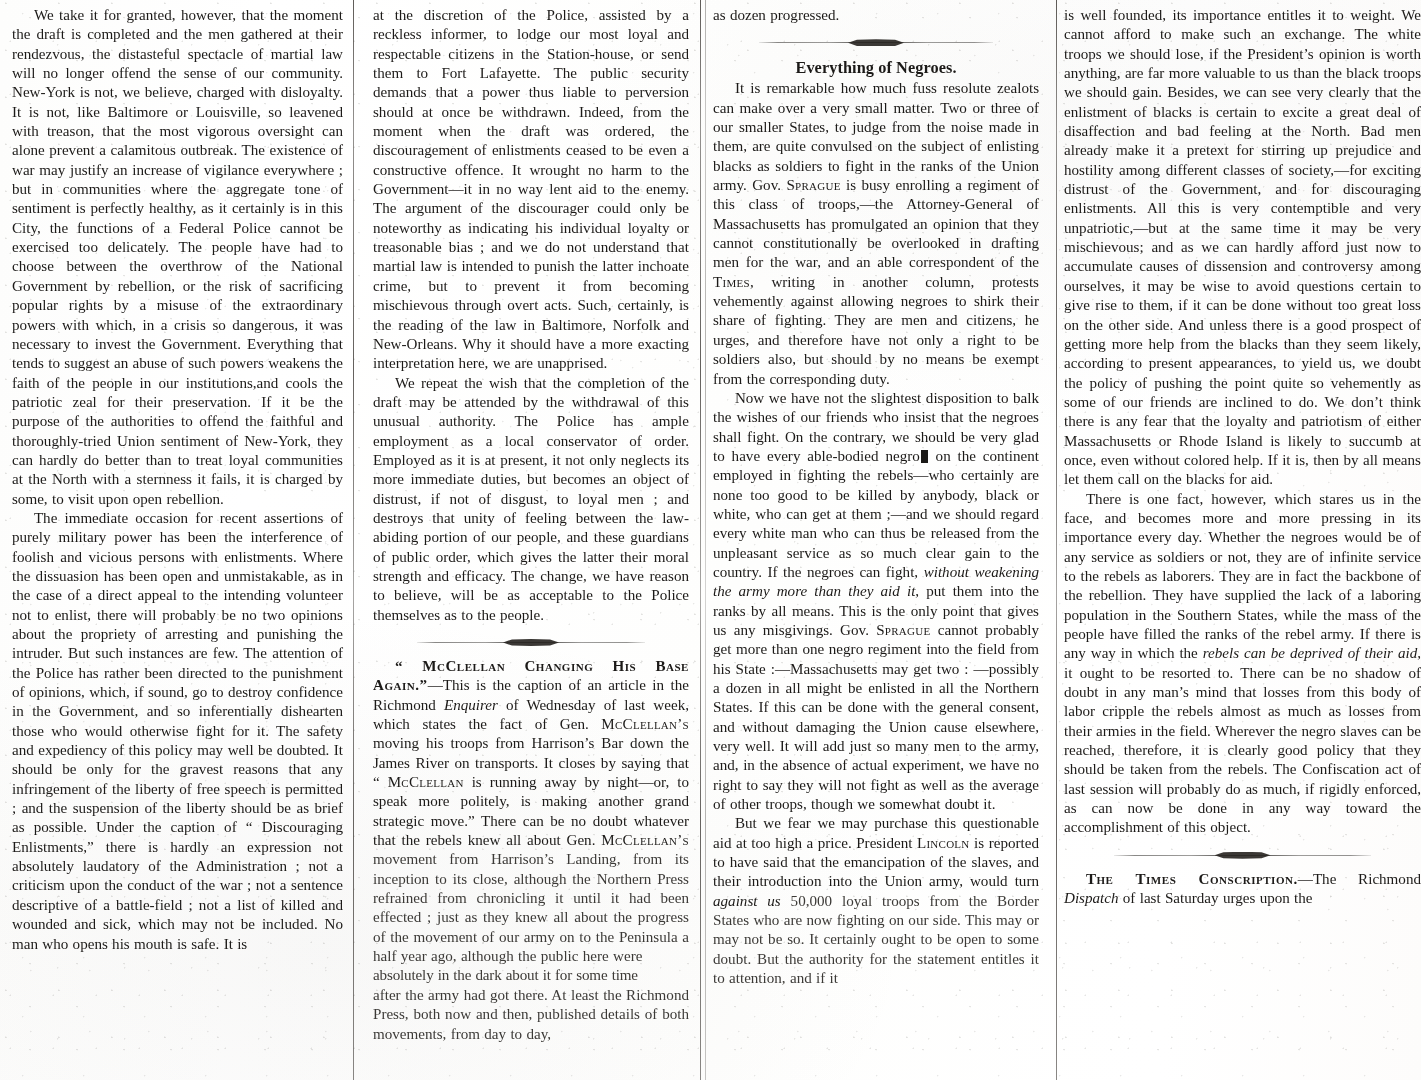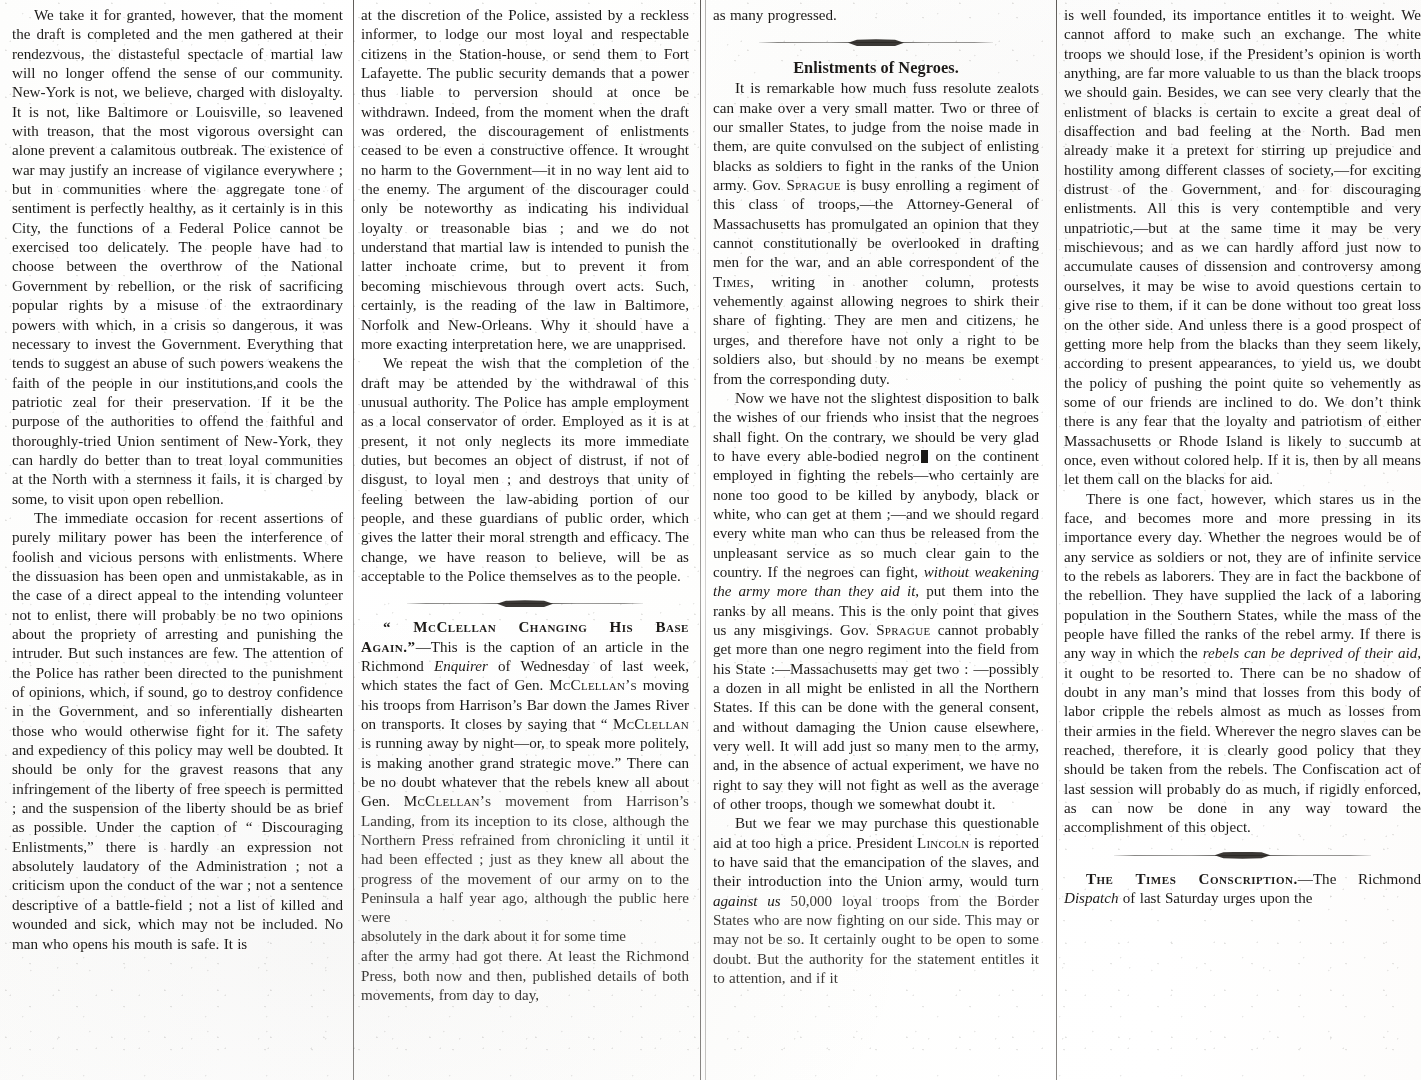--- a/index.html
+++ b/index.html
@@ -36,21 +36,21 @@
     align-items: stretch;
   }
   .col {
     position: relative;
     box-sizing: border-box;
     height: 1080px;
     overflow: hidden;
     padding: 6px 0 0 0;
   }
   .col-1 { width: 353px; padding-left: 12px;  padding-right: 10px; }
-  .col-2 { width: 347px; padding-left: 8px;  padding-right: 11px; }
+  .col-2 { width: 347px; padding-left: 20px;  padding-right: 11px; }
   .col-3 { width: 350px; padding-left: 13px;  padding-right: 11px; }
   .col-4 { width: 371px; padding-left: 14px;  }
 
   
   .rule {
     position: absolute;
     top: 0;
     bottom: 0;
     width: 1px;
     background: linear-gradient(to bottom,
@@ -197,28 +197,28 @@
       </div>
 
       <p>
         <span class="headline-sc">“ McClellan Changing His Base Again.”</span><span>—</span><span>This is the caption of an article in the Richmond </span><em>Enquirer</em><span> of Wednesday of last week, which states the fact of Gen. </span><span class="sc">McClellan’s</span><span> moving his troops from Harrison’s Bar down the James River on transports. It closes by saying that “ </span><span class="sc">McClellan</span><span> is running away by night—or, to speak more politely, is making another grand strategic move.” There can be no doubt whatever that the rebels knew all about Gen. </span><span class="sc">McClellan’s</span><span class="ink-light"> movement from Harrison’s Landing, from its inception to its close, although the Northern Press refrained from chronicling it until it had been effected ; just as they knew all about the progress of the movement of our army on to the Peninsula a half year ago, although the public here were</span>
       </p>
       <p class="cont warp-line">absolutely in the dark about it for some time</p>
       <p class="cont ink-light">after the army had got there. At least the Richmond Press, both now and then, published details of both movements, from day to day,</p>
     </div>
 
     <div class="col col-3">
-      <p class="cont">as many progressed.</p>
+      <p class="cont">as dozen progressed.</p>
 
       <div class="divider">
         <span class="bar"></span>
         <span class="lens"></span>
       </div>
 
-      <h2 class="section-head">Enlistments of Negroes.</h2>
+      <h2 class="section-head">Everything of Negroes.</h2>
 
       <p>
         <span>It is remarkable how much fuss resolute zealots can make over a very small matter. Two or three of our smaller States, to judge from the noise made in them, are quite convulsed on the subject of enlisting blacks as soldiers to fight in the ranks of the Union army. Gov. </span><span class="sc">Sprague</span><span> is busy enrolling a regiment of this class of troops,—the Attorney-General of Massachusetts has promulgated an opinion that they cannot constitutionally be overlooked in drafting men for the war, and an able correspondent of the </span><span class="sc">Times</span><span>, writing in another column, protests vehemently against allowing negroes to shirk their share of fighting. They are men and citizens, he urges, and therefore have not only a right to be soldiers also, but should by no means be exempt from the corresponding duty.</span>
       </p>
 
       <p>
         <span>Now we have not the slightest disposition to balk the wishes of our friends who insist that the negroes shall fight. On the contrary, we should be very glad to have every able-bodied negro</span><span class="blot"></span><span> on the continent employed in fighting the rebels—who certainly are none too good to be killed by anybody, black or white, who can get at them ;—and we should regard every white man who can thus be released from the unpleasant service as so much clear gain to the country. If the negroes can fight, </span><em>without weakening the army more than they aid it</em><span>, put them into the ranks by all means. This is the only point that gives us any misgivings. Gov. </span><span class="sc">Sprague</span><span> cannot probably get more than one negro regiment into the field from his State :—Massachusetts may get two : —possibly a dozen in all might be enlisted in all the Northern States. If this can be done with the general consent, and without damaging the Union cause elsewhere, very well. It will add just so many men to the army, and, in the absence of actual experiment, we have no right to say they will not fight as well as the average of other troops, though we somewhat doubt it.</span>
       </p>
 
       <p>

